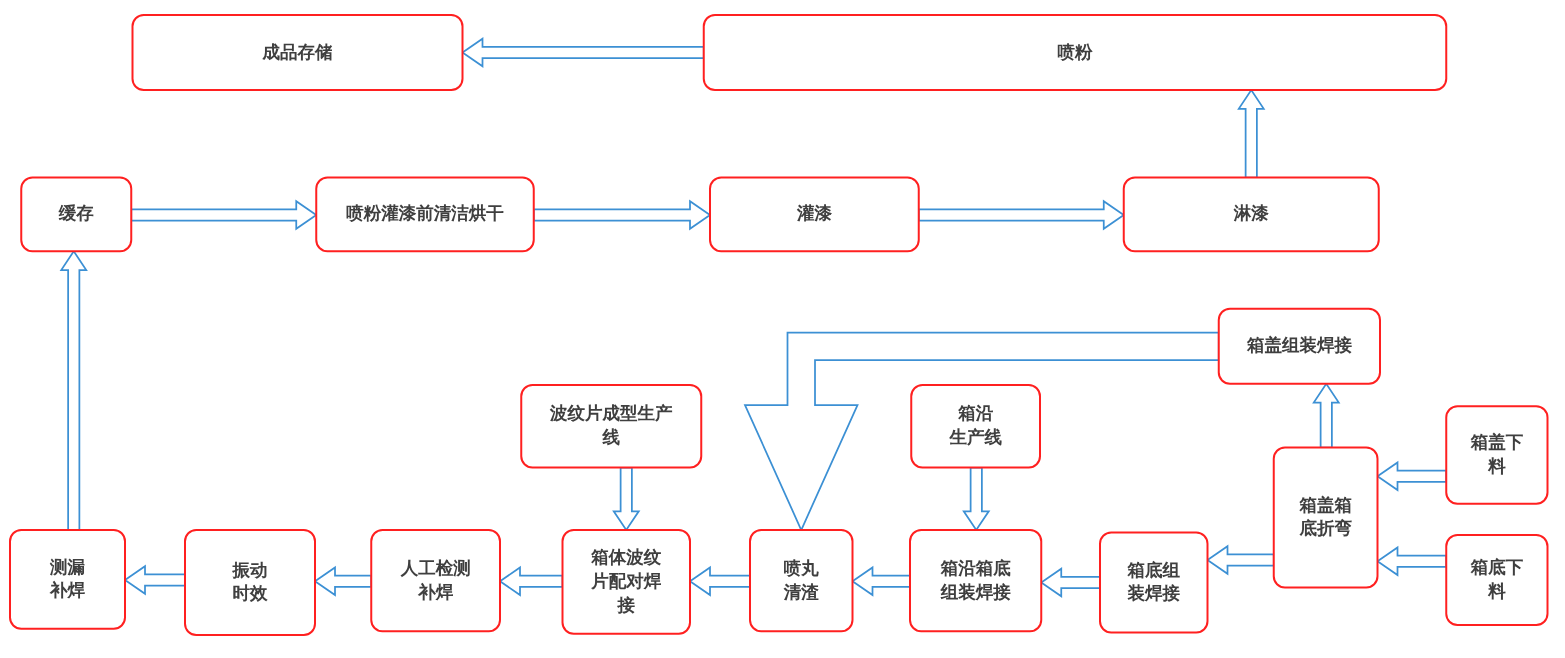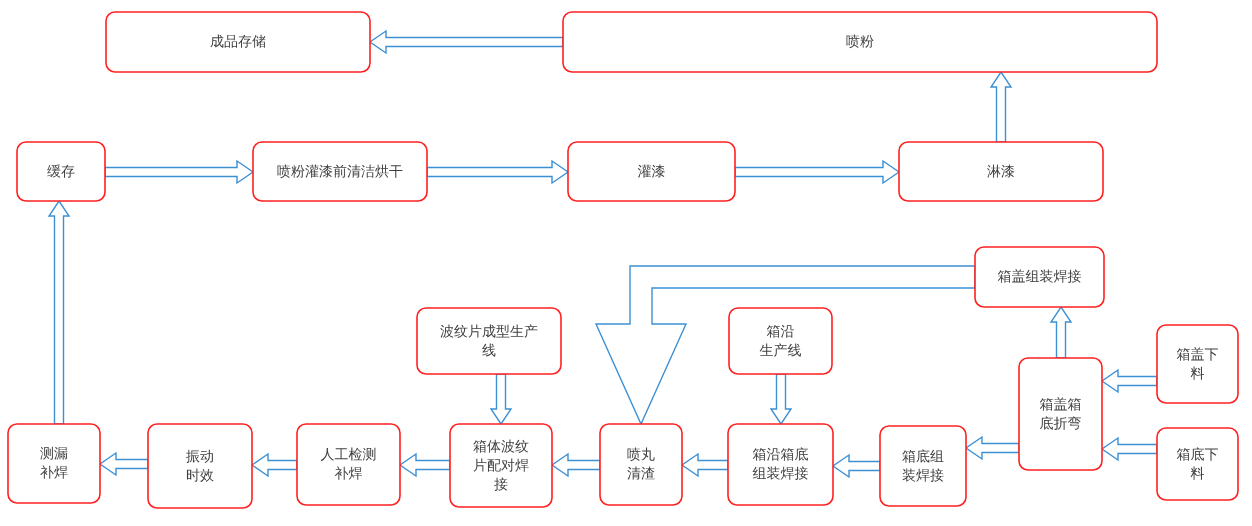--- a/index.html
+++ b/index.html
@@ -10,20 +10,21 @@
   body {
     width: 1252px;
     height: 526px;
     font-family: "Liberation Sans", "DejaVu Sans", sans-serif;
     overflow: hidden;
   }
   #chart-root {
     position: relative;
     width: 1252px;
     height: 394px;
+    font-weight: bold;
   }
   svg.flow {
     position: absolute;
     top: 0;
     left: 0;
     width: 1252px;
     height: 526px;
   }
   .node-rect {
     fill: #ffffff;

